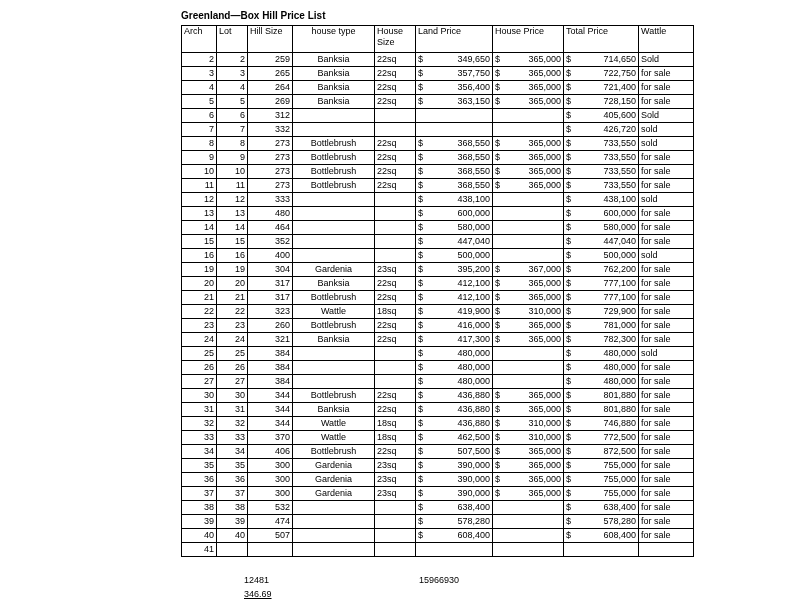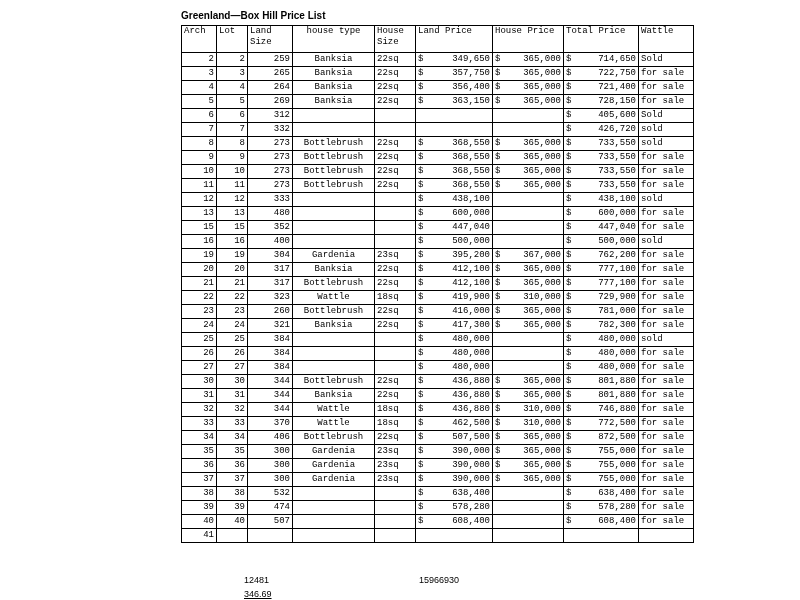--- a/index.html
+++ b/index.html
@@ -29,21 +29,20 @@
     white-space: nowrap;
   }
   #table-wrap {
     position: absolute;
     left: 181px;
     top: 25px;
   }
   table.price {
     border-collapse: collapse;
     table-layout: fixed;
-    font-family: Liberation Mono, monospace;
   }
   table.price td, table.price th {
     border: 1px solid #000000;
     font-size: 9px;
     font-weight: normal;
     padding: 0 2px;
     height: 13px;
     line-height: 13px;
     vertical-align: middle;
     overflow: hidden;
@@ -105,21 +104,21 @@
 <div id="page">
 
   <div id="title">Greenland—Box Hill Price List</div>
 
   <div id="table-wrap">
     <table class="price">
       <thead>
         <tr>
           <td class="c-arch">Arch</td>
           <td class="c-lot">Lot</td>
-          <td class="c-land">Land Size</td>
+          <td class="c-land">Hill Size</td>
           <td class="c-htype">house type</td>
           <td class="c-hsize">House Size</td>
           <td class="c-lprice">Land Price</td>
           <td class="c-hprice">House Price</td>
           <td class="c-tprice">Total Price</td>
           <td class="c-status">Wattle</td>
         </tr>
       </thead>
       <tbody id="tbody">
           <tr>
@@ -393,20 +392,41 @@
               <span class="money">
                 <span class="sym">$</span>
                 <span class="num">600,000</span>
               </span>
             </td>
             <td class="c-hprice blank"></td>
             <td class="c-tprice">
               <span class="money">
                 <span class="sym">$</span>
                 <span class="num">600,000</span>
+              </span>
+            </td>
+            <td class="c-status">for sale</td>
+          </tr>
+          <tr>
+            <td class="c-arch">14</td>
+            <td class="c-lot">14</td>
+            <td class="c-land">464</td>
+            <td class="c-htype"></td>
+            <td class="c-hsize"></td>
+            <td class="c-lprice">
+              <span class="money">
+                <span class="sym">$</span>
+                <span class="num">580,000</span>
+              </span>
+            </td>
+            <td class="c-hprice blank"></td>
+            <td class="c-tprice">
+              <span class="money">
+                <span class="sym">$</span>
+                <span class="num">580,000</span>
               </span>
             </td>
             <td class="c-status">for sale</td>
           </tr>
           <tr>
             <td class="c-arch">15</td>
             <td class="c-lot">15</td>
             <td class="c-land">352</td>
             <td class="c-htype"></td>
             <td class="c-hsize"></td>

